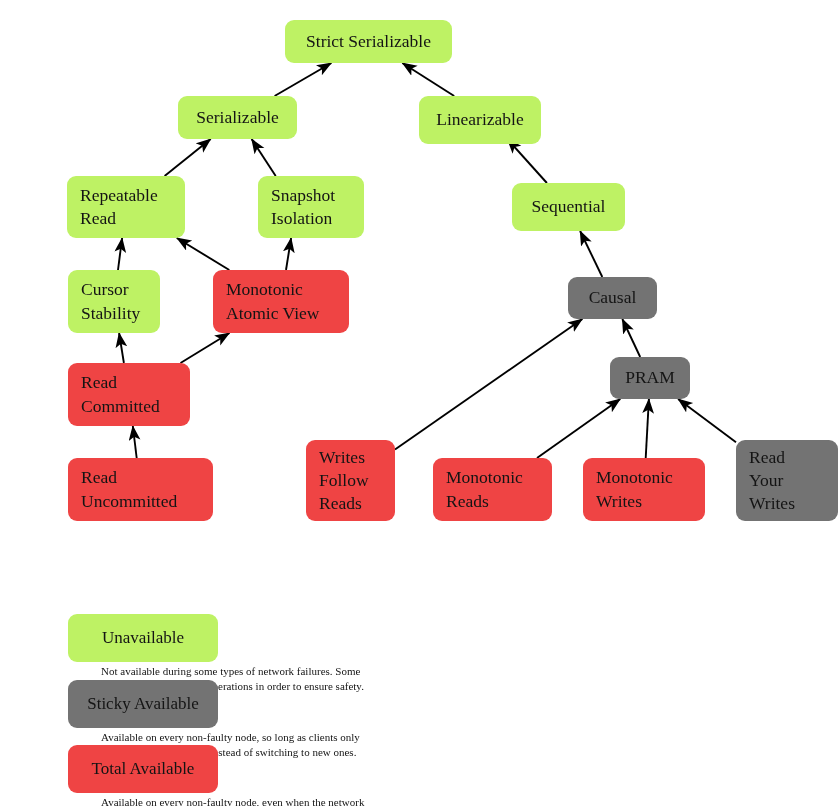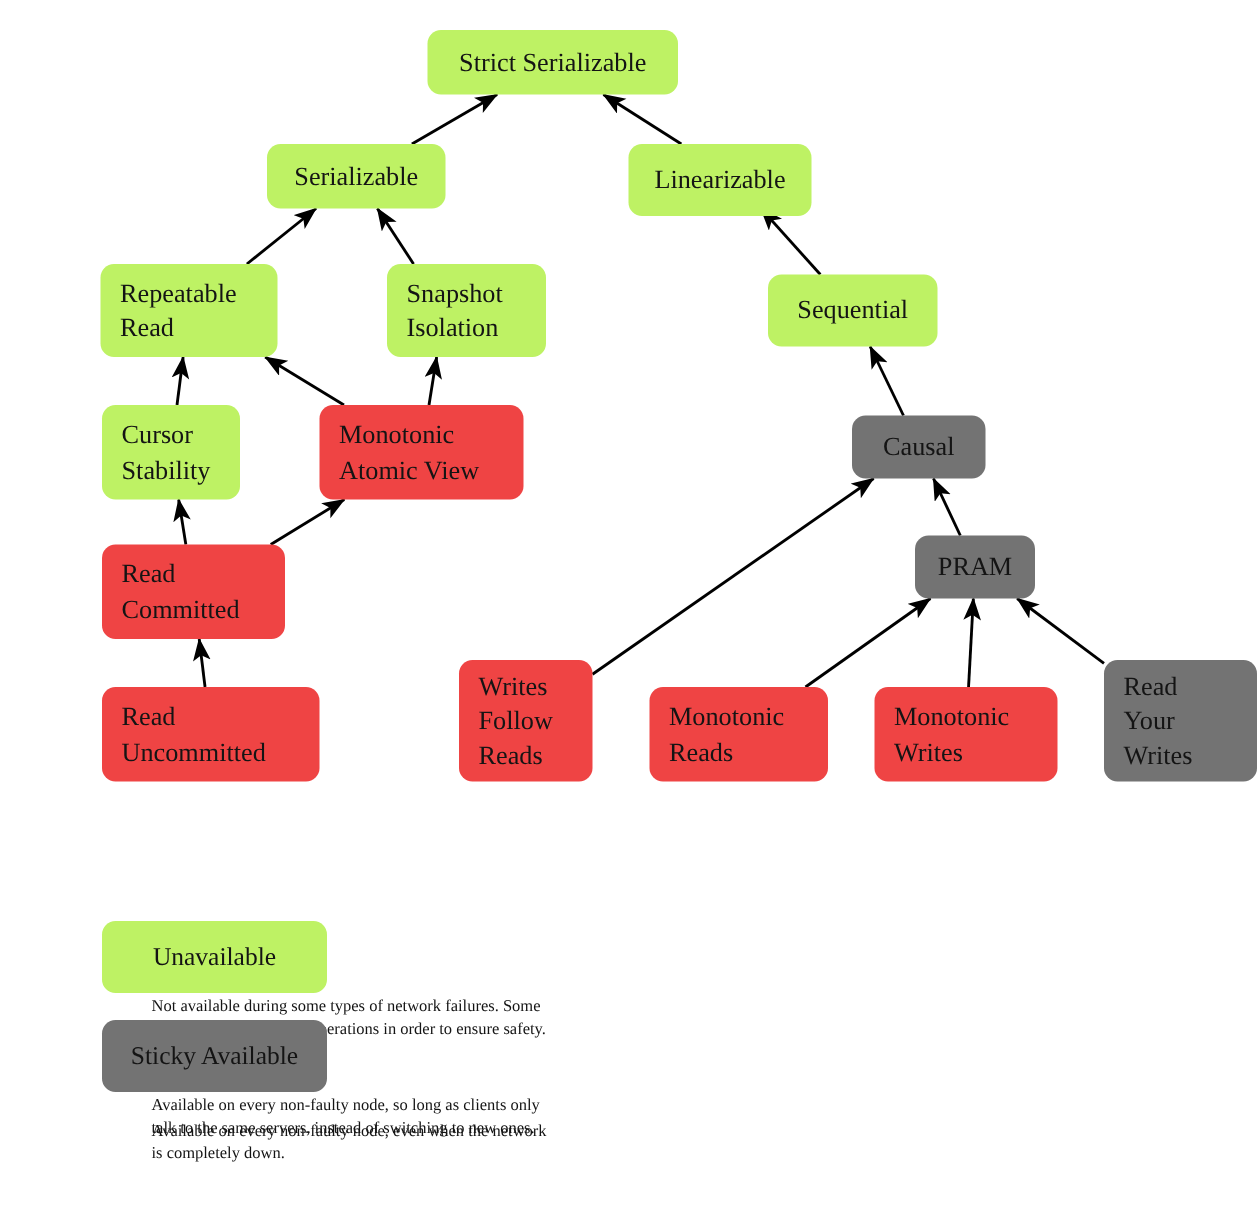--- a/index.html
+++ b/index.html
@@ -172,18 +172,19 @@
         <div class="legend-swatch pink">Unavailable</div>
         <div class="legend-desc">Not available during some types of network failures. Some
 or all nodes must pause operations in order to ensure safety.</div>
       </div>
       <div class="legend-row" style="top: 680px;">
         <div class="legend-swatch orange">Sticky Available</div>
         <div class="legend-desc">Available on every non-faulty node, so long as clients only
 talk to the same servers, instead of switching to new ones.</div>
       </div>
       <div class="legend-row" style="top: 745px;">
+        <div class="legend-swatch blue">Total Available</div>
         <div class="legend-desc">Available on every non-faulty node, even when the network
 is completely down.</div>
       </div>
     </div>
 
 </div>
 
 </body></html>

